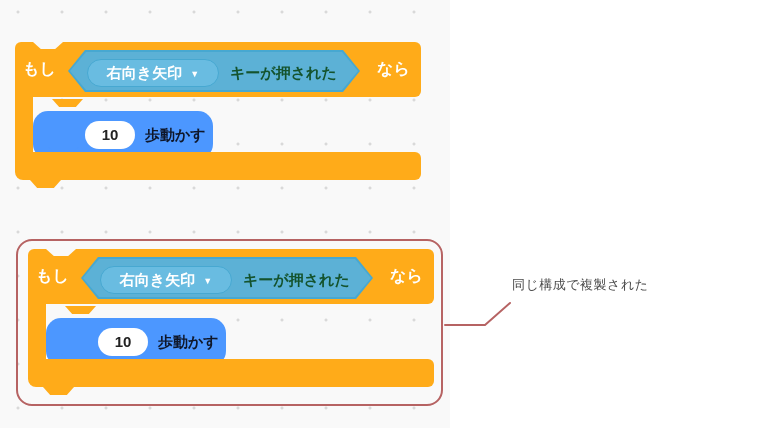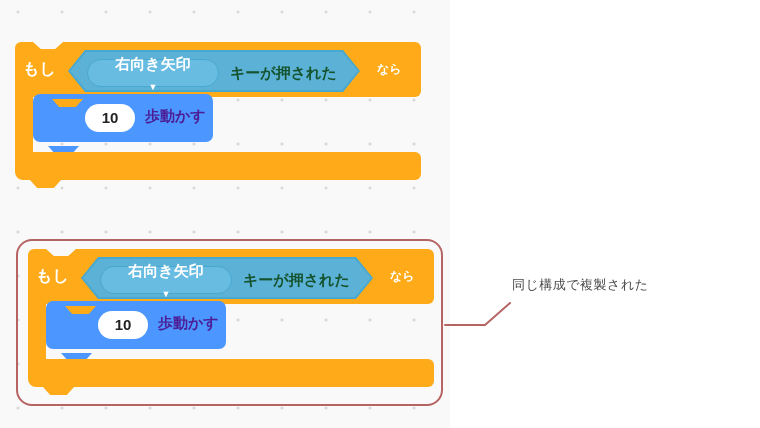--- a/index.html
+++ b/index.html
@@ -30,65 +30,65 @@
     position:absolute; left:18px; top:0; width:30px; height:7px;
     background:#f9f9f9;
     clip-path:polygon(0 0, 100% 0, 74% 100%, 26% 100%);
   }
   .if-label {
     position:absolute; left:8px; top:0; height:54px; line-height:54px;
     color:#fff; font-size:16px; font-weight:700;
   }
   .then-label {
     position:absolute; left:362px; top:0; height:54px; line-height:54px;
-    color:#fff; font-size:12px; font-weight:700;
+    color:#fff; font-size:16px; font-weight:700;
   }
 
   .hex-outer {
     position:absolute; left:53px; top:8px; width:292px; height:42px;
     background:#47A8D1;
     clip-path:polygon(0 50%, 17px 0, calc(100% - 17px) 0, 100% 50%, calc(100% - 17px) 100%, 17px 100%);
   }
   .hex-inner {
     position:absolute; left:2px; top:2px; right:2px; bottom:2px;
     background:#5CB1D6;
     clip-path:polygon(0 50%, 16px 0, calc(100% - 16px) 0, 100% 50%, calc(100% - 16px) 100%, 16px 100%);
   }
   .dropdown {
     position:absolute; left:17px; top:7px; width:132px; height:28px;
     background:#69BCE1; border:1.5px solid #47A8D1; border-radius:14px;
     display:flex; align-items:center; justify-content:center; gap:8px;
-    color:#fff; font-size:15px; font-weight:600; cursor:pointer;flex-direction:column;
+    color:#fff; font-size:15px; font-weight:600; cursor:pointer;
   }
   .caret { font-size:9px; line-height:1; transform:translateY(1px); }
   .cond-label {
     position:absolute; left:160px; top:0; height:42px; line-height:42px;
     color:#14532d; font-size:15px; font-weight:600;
   }
 
   .wall { position:absolute; left:0; top:54px; width:18px; height:56px; background:#FFAB19; }
 
   .move-block {
-    position:absolute; left:18px; top:52px; width:180px; height:48px;
-    background:#4C97FF; border-radius:7px;
+    position:absolute; left:18px; top:69px; width:180px; height:48px;
+    background:#4C97FF; border-radius:15px;
   }
   .arm-tab {
     position:absolute; left:37px; top:57px; width:31px; height:8px;
     background:#FFAB19;
     clip-path:polygon(0 0, 100% 0, 77% 100%, 23% 100%);
   }
   .num-oval {
     position:absolute; left:52px; top:10px; width:50px; height:28px;
     background:#fff; border-radius:14px;
     text-align:center; line-height:28px;
     color:#222; font-size:15px; font-weight:700; cursor:text;
   }
   .steps-label {
     position:absolute; left:112px; top:0; height:48px; line-height:48px;
-    color:#4c1d95; font-size:15px; font-weight:600;font-family:Liberation Mono, monospace;
+    color:#0f172a; font-size:15px; font-weight:600;
   }
   .blue-tab {
     position:absolute; left:33px; top:104px; width:31px; height:8px;
     background:#4C97FF;
     clip-path:polygon(0 0, 100% 0, 77% 100%, 23% 100%);
   }
 
   .arm-bottom {
     position:absolute; left:0; top:110px; width:406px; height:28px;
     background:#FFAB19; border-radius:0 6px 6px 8px;

